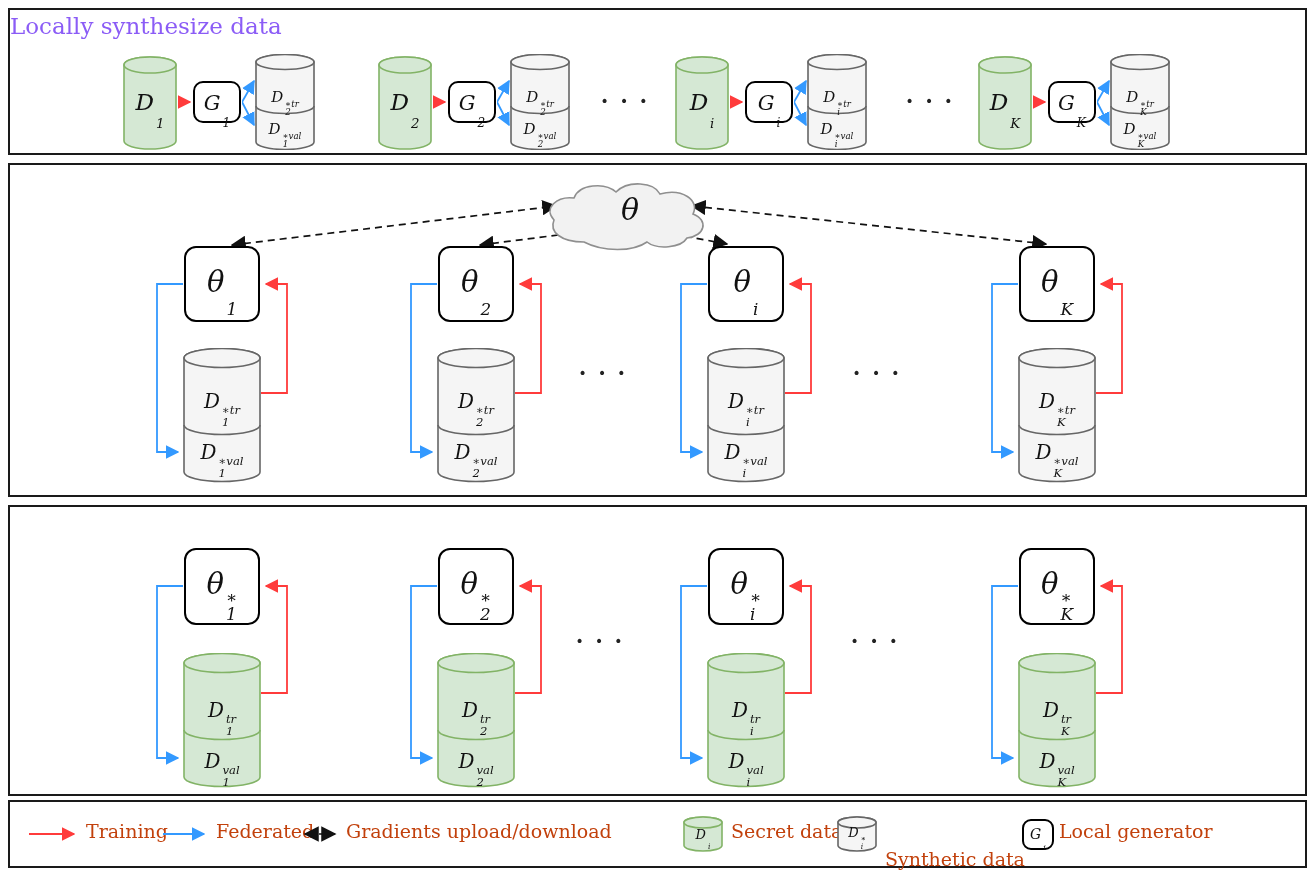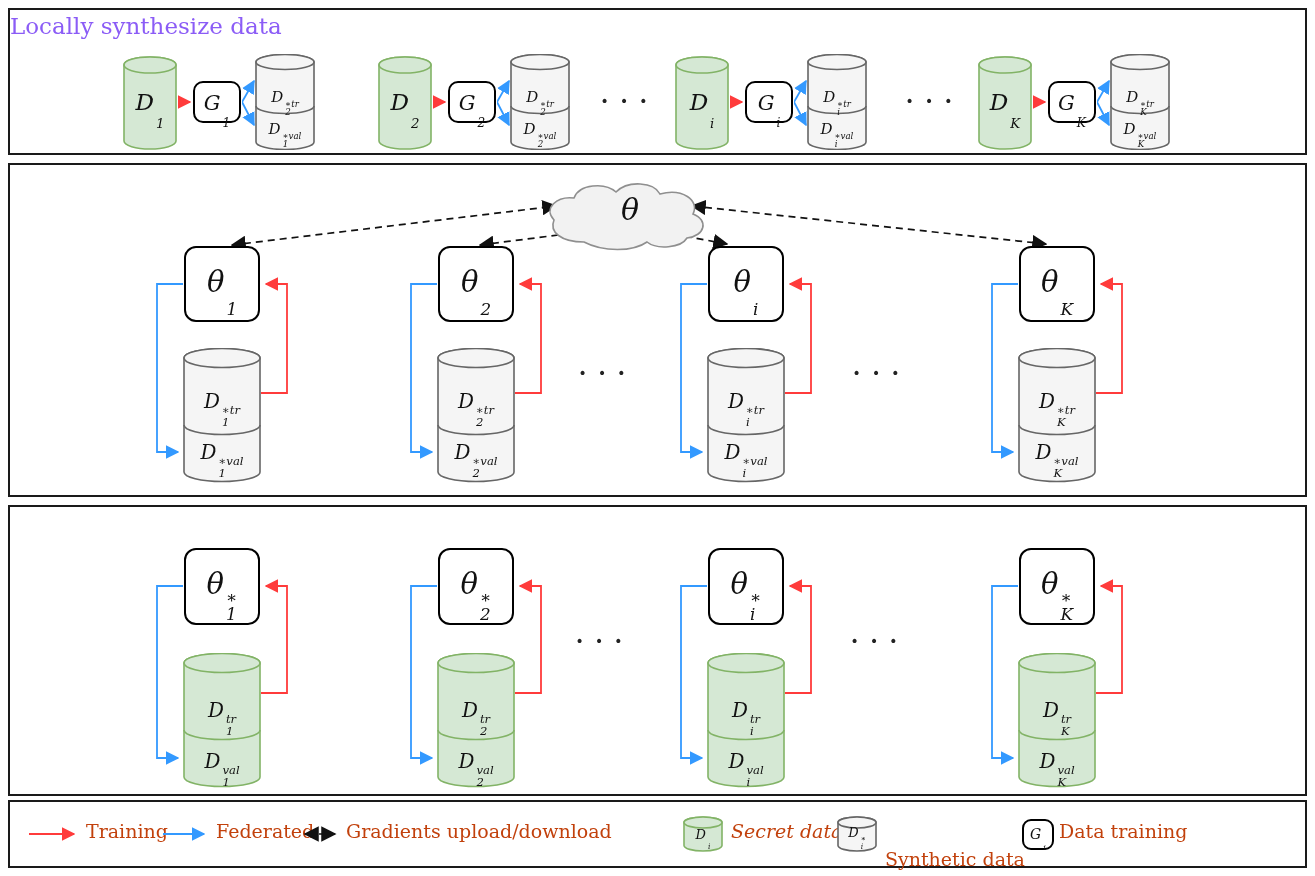--- a/index.html
+++ b/index.html
@@ -434,31 +434,31 @@
   <div class="legend-text" style="left:336px;top:18px;">Gradients upload/download</div>
 
   <svg class="abs" style="left:673px;top:14px;" width="40" height="37">
     <path class="cyl-green" d="M1,6.5 A19,5.5 0 0 1 39,6.5 L39,29.5 A19,5.5 0 0 1 1,29.5 Z"></path>
       <ellipse class="cyl-green" cx="20" cy="6.5" rx="19" ry="5.5"></ellipse>
   </svg>
   <div class="ml" style="left:673px;width:40px;top:26px;font-size:13px;"><span>D</span><span class="mss">
         <span class="msup"></span>
         <span class="msub">i</span>
       </span></div>
-  <div class="legend-text" style="left:721px;top:18px;font-style:italic;">Secret data</div>
+  <div class="legend-text" style="left:721px;top:18px;">Secret data</div>
 
   <svg class="abs" style="left:827px;top:14px;" width="40" height="37">
     <path class="cyl-gray" d="M1,6.5 A19,5.5 0 0 1 39,6.5 L39,29.5 A19,5.5 0 0 1 1,29.5 Z"></path>
       <ellipse class="cyl-gray" cx="20" cy="6.5" rx="19" ry="5.5"></ellipse>
   </svg>
   <div class="ml" style="left:827px;width:40px;top:24px;font-size:13px;"><span>D</span><span class="mss">
         <span class="msup">∗</span>
         <span class="msub">i</span>
       </span></div>
   <div class="legend-text" style="left:875px;top:18px;margin-top:28px;">Synthetic data</div>
 
   <div class="gbox" style="left:1012px;top:17px;width:32px;height:31px;border-radius:9px;"></div>
   <div class="ml" style="left:1012px;width:32px;top:25px;font-size:14px;"><span>G</span><span class="mss">
         <span class="msup"></span>
         <span class="msub">i</span>
       </span></div>
-  <div class="legend-text" style="left:1049px;top:18px;">Data training</div>
+  <div class="legend-text" style="left:1049px;top:18px;">Local generator</div>
 </div>
 
 </body></html>

